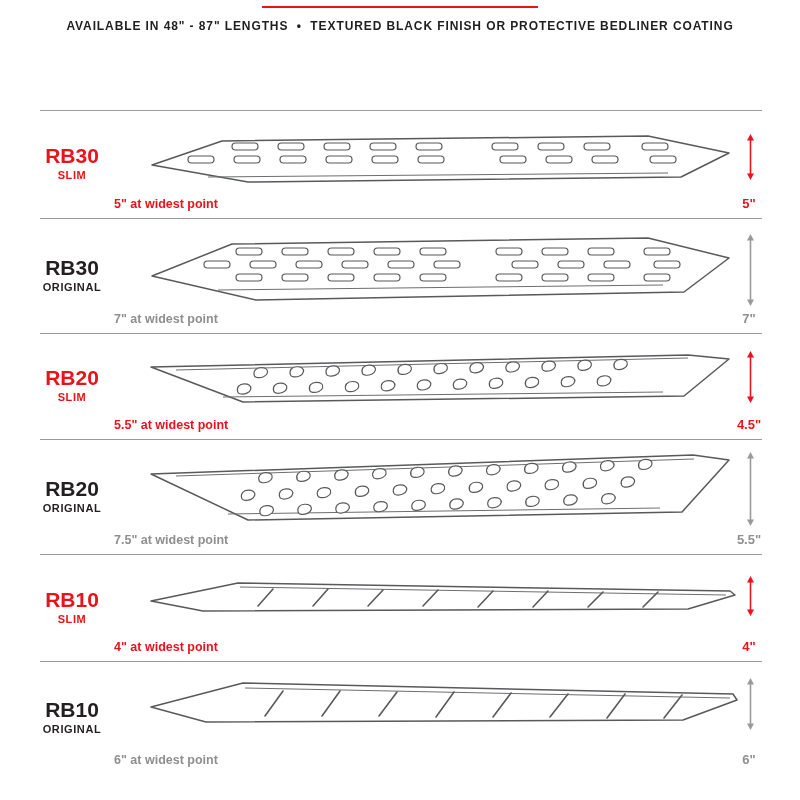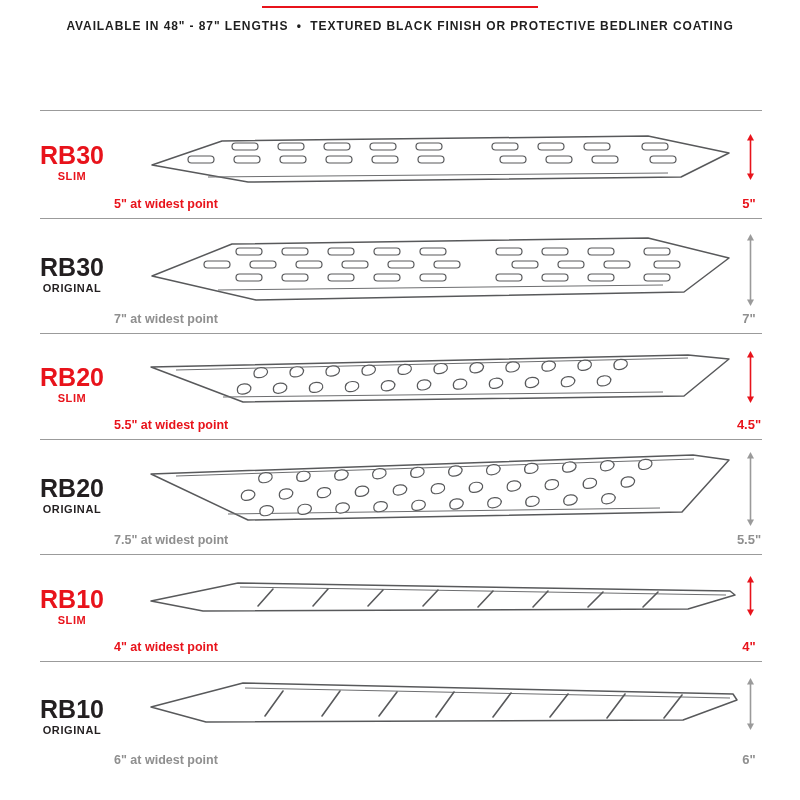--- a/index.html
+++ b/index.html
@@ -8,21 +8,21 @@
   
   .header{height:104px;text-align:center;}
   .title{padding-top:26px;font-size:29px;font-weight:700;letter-spacing:-0.5px;line-height:1;}
   .title-underline{width:276px;height:2px;margin:6px auto 0;background:#e8131b;}
   .subtitle{margin-top:11px;font-size:12px;font-weight:700;letter-spacing:0.9px;color:#1f1f1f;}
 
   
   .row{position:relative;width:800px;}
   .divider{position:absolute;top:0;left:40px;right:38px;height:0;border-top:1px solid #9b9b9b;}
   .label{position:absolute;left:28px;top:50%;transform:translateY(-54%);width:88px;text-align:center;}
-  .model{font-size:25px;font-weight:700;line-height:1.05;}
+  .model{font-size:21px;font-weight:700;line-height:1.05;}
   .variant{font-size:11px;font-weight:700;letter-spacing:0.6px;margin-top:2px;text-align:center;}
   .board{position:absolute;left:148px;}
   .wlabel{position:absolute;left:114px;bottom:7px;font-size:12.5px;font-weight:700;}
   .varrow{position:absolute;right:44px;}
   .hlabel{position:absolute;right:30px;bottom:7px;width:42px;text-align:center;font-size:13px;font-weight:700;}
 
   .slim .model,.slim .variant,.slim .wlabel,.slim .hlabel{color:#e8131b;}
   .slim .varrow{color:#e8131b;}
   .original .model,.original .variant{color:#231f20;}
   .original .wlabel,.original .hlabel{color:#8f8f8f;}

